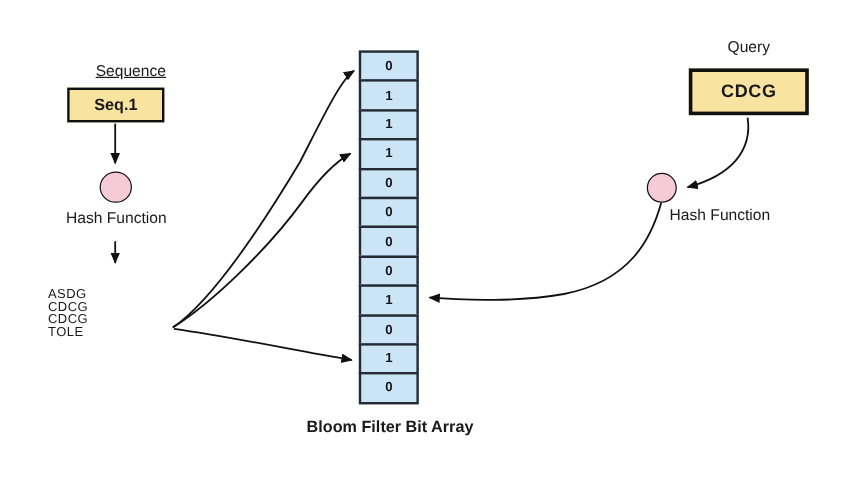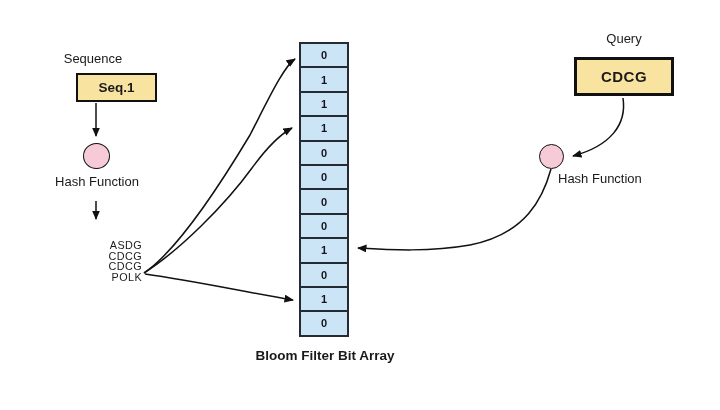--- a/index.html
+++ b/index.html
@@ -27,40 +27,40 @@
   .box {
     position: absolute;
     box-sizing: border-box;
     background: var(--yellow, #F9E3A0);
     border: 2.2px solid #111111;
     display: flex;
     align-items: center;
     justify-content: center;
     font-weight: bold;
   }
-  .seq-box  { left: 56px;  top: 73px; width: 81px;  height: 29px; font-size: 13.5px; margin-left: 20px; }
+  .seq-box  { left: 56px;  top: 73px; width: 81px;  height: 29px; font-size: 13.5px; }
   .query-box{ left: 574px; top: 57px; width: 100px; height: 39px; border-width: 3px; font-size: 15px; letter-spacing: .5px; }
   .circle {
     position: absolute;
     box-sizing: border-box;
     border-radius: 50%;
     background: var(--pink, #F6CBD7);
     border: 1.6px solid #111111;
   }
   .left-circle  { left: 83px;  top: 143px;   width: 27px; height: 26px; }
   .right-circle { left: 539px; top: 144px;   width: 25px; height: 25px; }
-  .sequence-label { left: 43px;  top: 52px;  width: 100px; }
+  .sequence-label { left: 59px;  top: 52px;  width: 100px; text-decoration: underline; }
   .hash-left      { left: 46px;  top: 175px; width: 102px; }
   .query-label    { left: 574px; top: 32px;  width: 100px; }
   .hash-right     { left: 558px; top: 172px; width: 120px; text-align: left; }
   .array-label    { left: 234px; top: 349px; width: 182px; font-size: 13.5px; font-weight: bold; }
   .kmer-list {
     position: absolute;
-    left: 62px; top: 240px; width: 80px;
-    text-align: right;
+    left: 40px; top: 240px; width: 80px;
+    text-align: left;
     font-size: 10.8px;
     line-height: 10.6px;
     letter-spacing: .4px;
   }
   .bit-array {
     position: absolute;
     left: 299px; top: 42px;
     width: 50px;
   }
   .cell {
@@ -108,21 +108,21 @@
   </div>
 
   <div class="circle left-circle"></div>
 
   <div class="label hash-left">Hash Function</div>
 
   <div class="kmer-list">
       <div class="kmer">ASDG</div>
       <div class="kmer">CDCG</div>
       <div class="kmer">CDCG</div>
-      <div class="kmer">POLK</div>
+      <div class="kmer">TOLE</div>
     </div>
 
   <div class="bit-array">
       <div class="cell">0</div>
       <div class="cell">1</div>
       <div class="cell">1</div>
       <div class="cell">1</div>
       <div class="cell">0</div>
       <div class="cell">0</div>
       <div class="cell">0</div>

